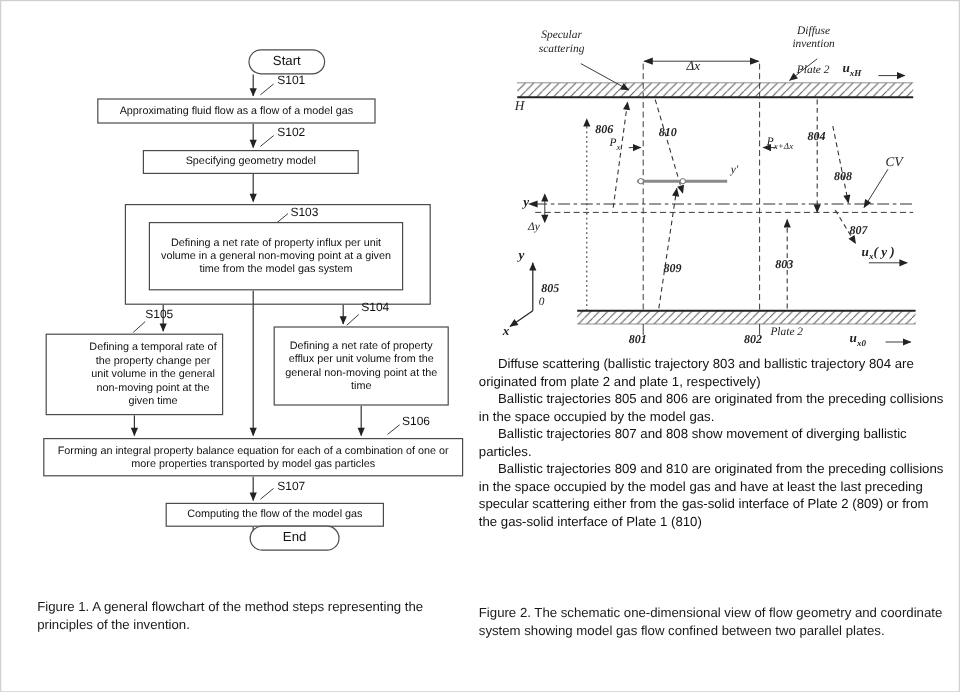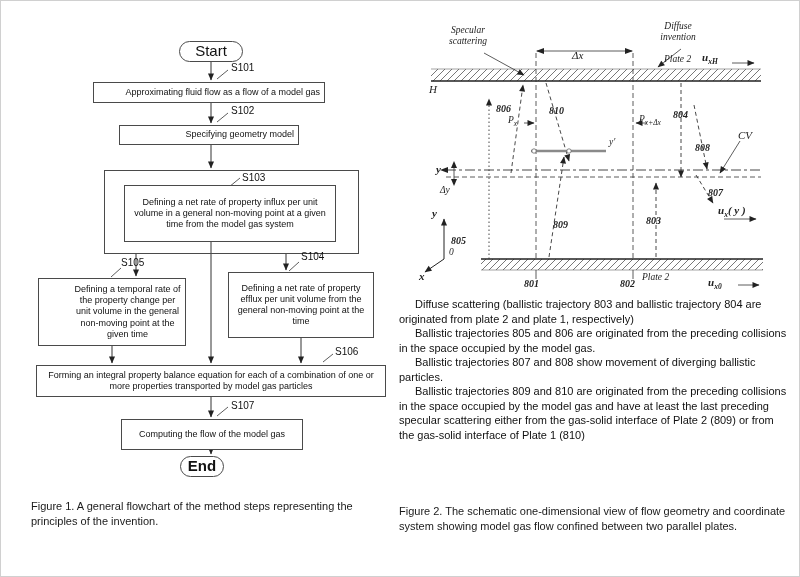--- a/index.html
+++ b/index.html
@@ -3,21 +3,21 @@
 <meta charset="utf-8">
 <style>
   html,body{margin:0;padding:0;background:#e8e8e8;}
   .page{position:relative;width:800px;height:577px;background:#ffffff;margin:0 auto;
         font-family:"Liberation Sans",sans-serif;overflow:hidden;border:1px solid #d0d0d0;box-sizing:border-box;}
   svg{position:absolute;left:0;top:0;}
   
   .fc{position:absolute;left:20px;top:28px;width:375px;height:455px;}
   .box{position:absolute;border:1px solid #4a4a4a;background:#fff;display:flex;align-items:center;justify-content:center;
        text-align:center;font:9px/1.25 "Liberation Sans",sans-serif;color:#111;padding:1px 4px;box-sizing:border-box;}
-  .oval{border-radius:12px;font-size:15px;}
+  .oval{border-radius:12px;font-size:11px;margin-left:28px;}
   .outerRect{position:absolute;border:1px solid #4a4a4a;background:transparent;box-sizing:border-box;}
   .slabel{position:absolute;font:10px "Liberation Sans",sans-serif;color:#111;white-space:nowrap;}
   .caption{position:absolute;font:11px/1.35 "Liberation Sans",sans-serif;color:#1a1a1a;}
   
   .f2{position:absolute;left:395px;top:12px;width:400px;height:290px;}
   .lbl{position:absolute;font:italic 9.5px "Liberation Serif",serif;color:#222;white-space:nowrap;}
   .ctr{white-space:normal;text-align:center;line-height:1.15;}
   .num{font-weight:bold;font-size:10px;}
   .bi{font-weight:bold;font-size:11px;}
   .it11{font-size:11px;}
@@ -58,26 +58,26 @@
         <line x1="302" y1="333" x2="312" y2="325"></line>
         <line x1="196" y1="387" x2="207" y2="378"></line>
       </g>
     </svg>
 
     <div class="box oval" style="left:158px;top:12px;width:64px;height:21px;">
         <span>Start</span>
       </div>
 
     <span class="slabel" style="left:210px;top:33px;">S101</span>
-    <div class="box" style="left:72px;top:53px;width:232px;height:21px;justify-content:flex-end;">
+    <div class="box" style="left:60px;top:53px;width:232px;height:21px;">
         <span>Approximating fluid flow as a flow of a model gas</span>
       </div>
 
     <span class="slabel" style="left:210px;top:76px;">S102</span>
-    <div class="box" style="left:98px;top:96px;width:180px;height:20px;justify-content:flex-end;">
+    <div class="box" style="left:98px;top:96px;width:180px;height:20px;">
         <span>Specifying geometry model</span>
       </div>
 
     <div class="outerRect" style="left:83px;top:141px;width:255px;height:84px;"></div>
     <span class="slabel" style="left:221px;top:143px;">S103</span>
     <div class="box" style="left:103px;top:156px;width:212px;height:57px;">
         <span>Defining a net rate of property influx per unit volume in a general non-moving point at a given time from the model gas system</span>
       </div>
 
     <span class="slabel" style="left:100px;top:228px;text-align:right;">S105</span>
@@ -89,25 +89,25 @@
     <div class="box" style="left:207px;top:243px;width:146px;height:66px;">
         <span>Defining a net rate of property efflux per unit volume from the general non-moving point at the time</span>
       </div>
 
     <span class="slabel" style="left:314px;top:317px;">S106</span>
     <div class="box" style="left:15px;top:336px;width:350px;height:32px;">
         <span>Forming an integral property balance equation for each of a combination of one or more properties transported by model gas particles</span>
       </div>
 
     <span class="slabel" style="left:210px;top:371px;">S107</span>
-    <div class="box" style="left:100px;top:390px;width:182px;height:31px;">
+    <div class="box" style="left:117px;top:390px;width:182px;height:20px;">
         <span>Computing the flow of the model gas</span>
       </div>
 
-    <div class="box oval" style="left:159px;top:427px;width:44px;height:21px;font-weight:bold;">
+    <div class="box oval" style="left:159px;top:409px;width:75px;height:21px;">
         <span>End</span>
       </div>
   </div>
 
   <div class="caption" style="left:30px;top:498px;width:340px;">Figure 1. A general flowchart of the method steps representing the principles of the invention.</div>
 
   <div class="f2">
     <svg width="400" height="290" viewBox="0 0 400 290">
       <defs>
         <pattern id="hatch" patternUnits="userSpaceOnUse" width="7" height="7">

